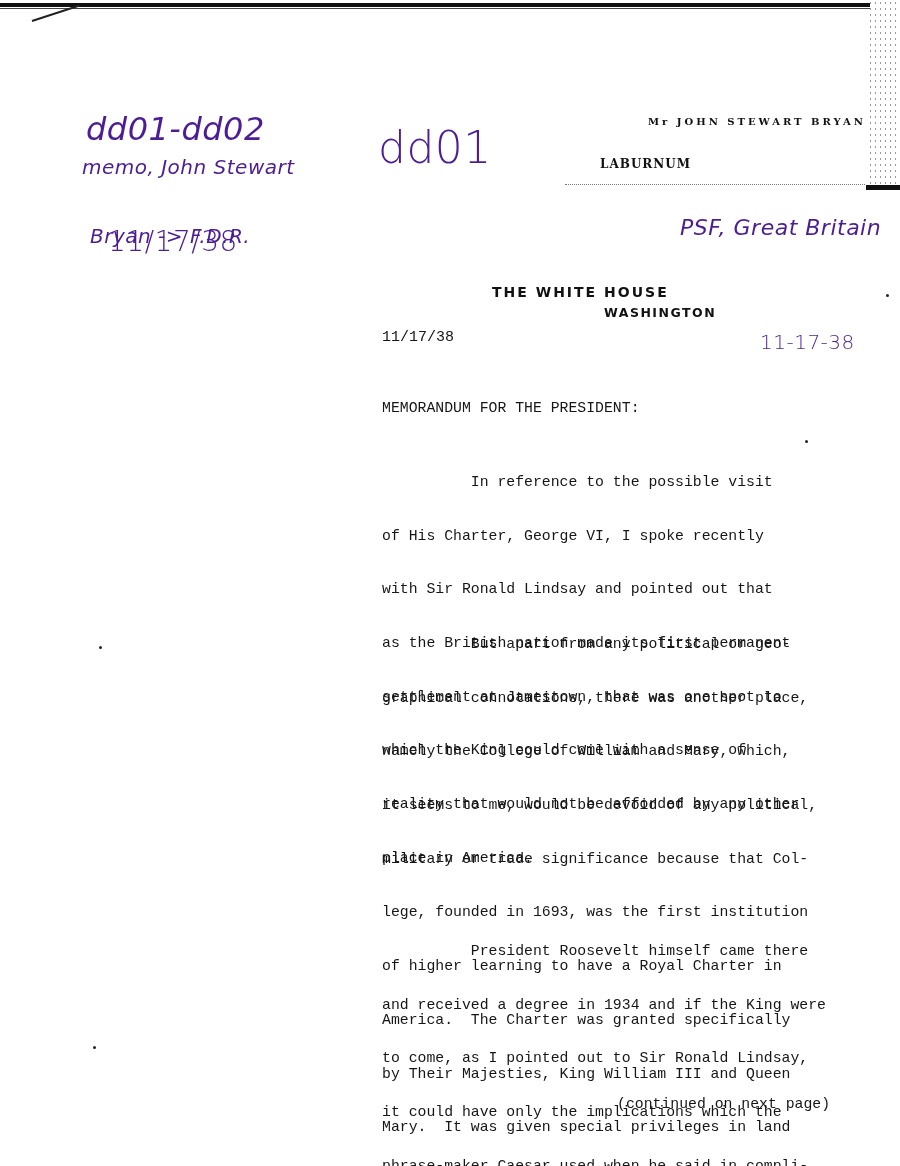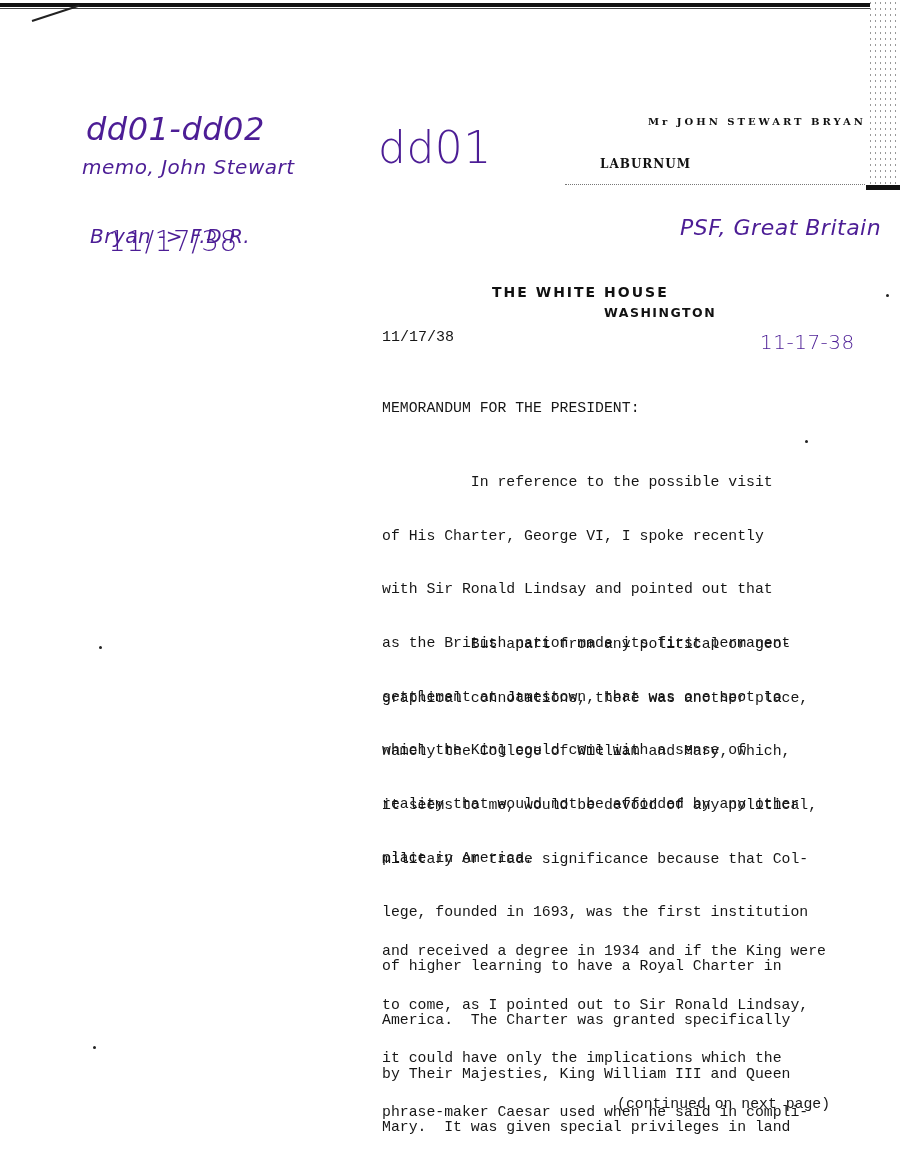--- a/index.html
+++ b/index.html
@@ -115,20 +115,21 @@
   <div>Mary.  It was given special privileges in land</div>
   
   
   
   
   
   
 </div>
 
 <div class="abs typed para p3">
+  <div>          President Roosevelt himself came there</div>
   <div>and received a degree in 1934 and if the King were</div>
   <div>to come, as I pointed out to Sir Ronald Lindsay,</div>
   <div>it could have only the implications which the</div>
   <div>phrase-maker Caesar used when he said in compli-</div>
   
   
   
 </div>
 
 <div class="abs typed continued">(continued on next page)</div>

